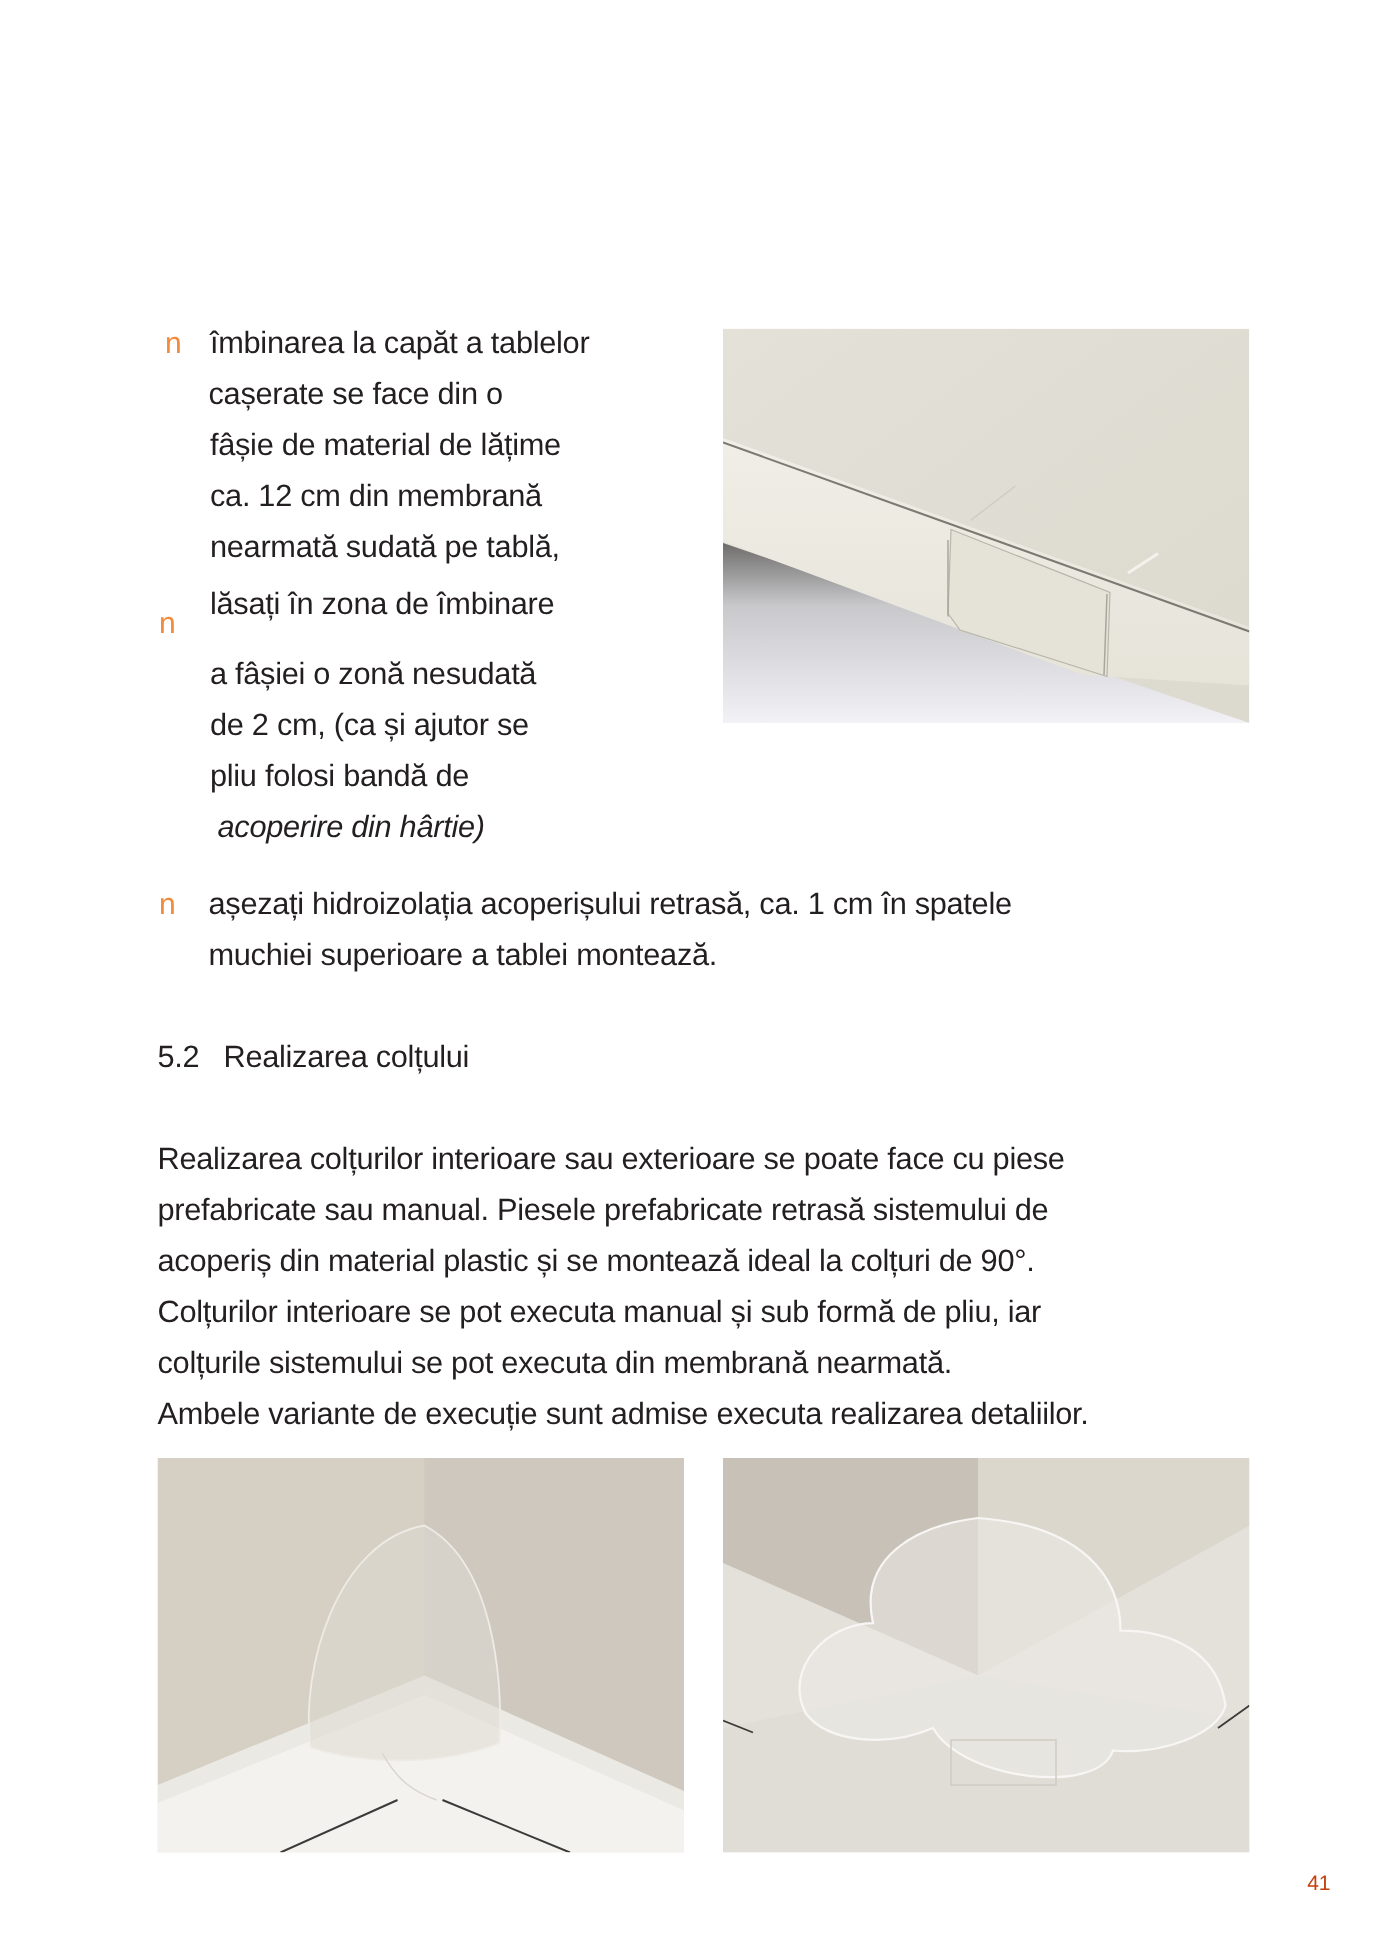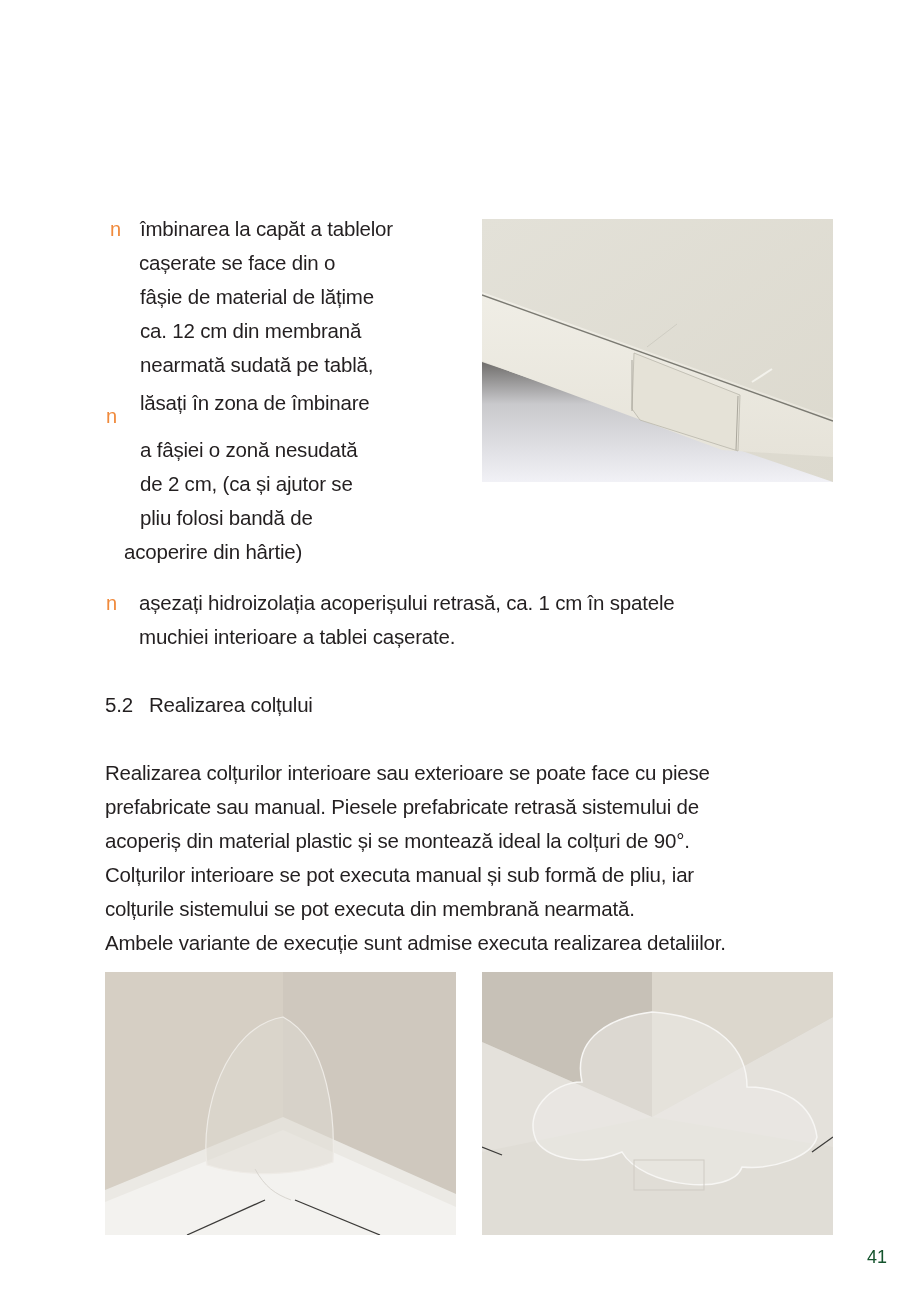--- a/index.html
+++ b/index.html
@@ -4,47 +4,47 @@
   <style>
     html, body { margin: 0; padding: 0; }
     body {
       width: 920px; height: 1305px; background: #ffffff; position: relative;
       font-family: "Liberation Sans", sans-serif; color: #231f20; overflow: hidden;
     }
     .txt { position: absolute; font-size: 20.5px; line-height: 34px; letter-spacing: -0.2px; white-space: nowrap; }
     .bullet { position: absolute; color: #f08a3c; font-size: 20px; line-height: 34px; }
     .photo { position: absolute; overflow: hidden; }
     .photo svg { display: block; width: 100%; height: 100%; }
-    .pagenum { position: absolute; right: 33px; top: 1247px; font-size: 18px; color: #14532d; }
+    .pagenum { position: absolute; right: 33px; top: 1247px; font-size: 14px; color: #c2410c; }
   </style>
 </head>
 <body>
 
 <span class="bullet" style="left:110px; top:212px;">n</span>
 <div>
   <span class="txt" style="left:140px; top:212px;">îmbinarea la capăt a tablelor</span>
   <span class="txt" style="left:139px; top:246px;">cașerate se face din o</span>
   <span class="txt" style="left:140px; top:280px;">fâșie de material de lățime</span>
   <span class="txt" style="left:140px; top:314px;">ca. 12 cm din membrană</span>
   <span class="txt" style="left:140px; top:348px;text-align:right;">nearmată sudată pe tablă,</span>
 </div>
 
 <span class="bullet" style="left:106px; top:399px;">n</span>
 <div>
   <span class="txt" style="left:140px; top:386px;text-align:right;">lăsați în zona de îmbinare</span>
   <span class="txt" style="left:140px; top:433px;">a fâșiei o zonă nesudată</span>
   <span class="txt" style="left:140px; top:467px;">de 2 cm, (ca și ajutor se</span>
   <span class="txt" style="left:140px; top:501px;">pliu folosi bandă de</span>
-  <span class="txt" style="left:124px; top:535px;">acoperire din hârtie)</span>
+  <span class="txt" style="left:145px; top:535px;font-style:italic;">acoperire din hârtie)</span>
 </div>
 
 <span class="bullet" style="left:106px; top:586px;">n</span>
 <div>
   <span class="txt" style="left:139px; top:586px;">așezați hidroizolația acoperișului retrasă, ca. 1 cm în spatele</span>
-  <span class="txt" style="left:139px; top:620px;">muchiei interioare a tablei cașerate.</span>
+  <span class="txt" style="left:139px; top:620px;">muchiei superioare a tablei montează.</span>
 </div>
 
 <div>
   <span class="txt" style="left:105px; top:688px;">5.2</span>
   <span class="txt" style="left:149px; top:688px;">Realizarea colțului</span>
 </div>
 
 <div>
   <span class="txt" style="left:105px; top:756px;">Realizarea colțurilor interioare sau exterioare se poate face cu piese</span>
   <span class="txt" style="left:105px; top:790px;">prefabricate sau manual. Piesele prefabricate retrasă sistemului de</span>

